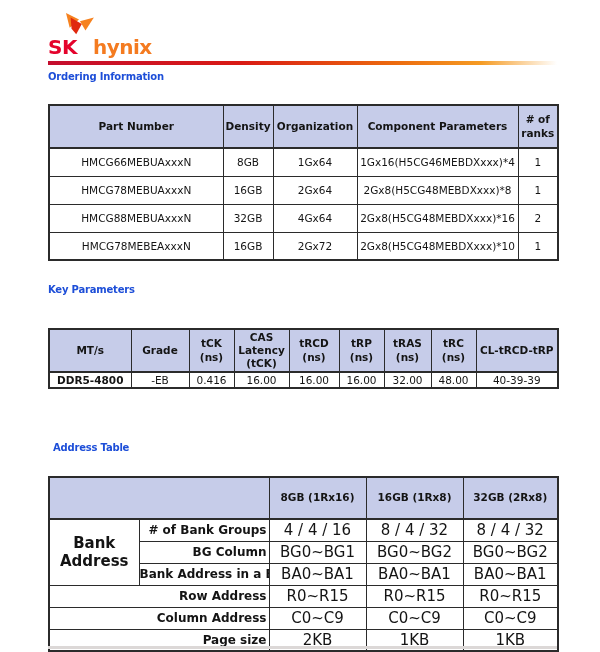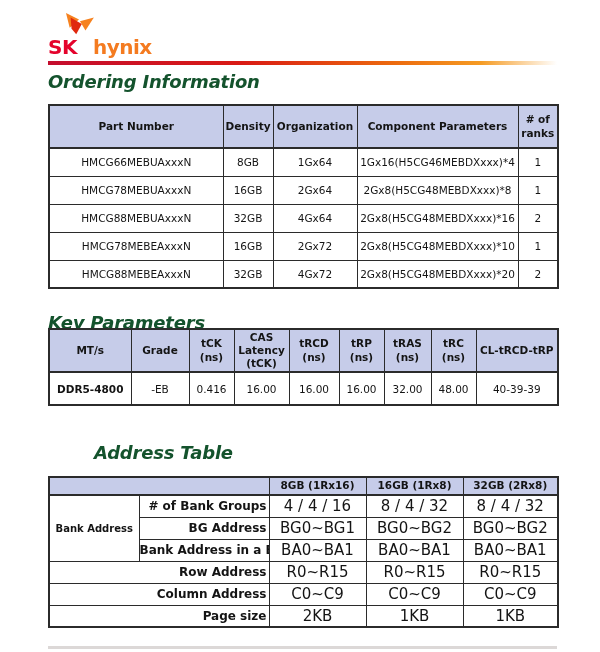--- a/index.html
+++ b/index.html
@@ -16,24 +16,24 @@
   .logo-sk { color:#E4032C; font-weight:bold;text-align:right; }
   .logo-hynix { color:#F47B20; font-weight:600; margin-left:16px; }
 
   
   .brand-line {
     position:absolute; left:48px; top:61px; width:509px; height:4px;
     background:linear-gradient(90deg,#C40D2E 0%,#D91A14 38%,#EC6A0E 68%,#F59B23 85%,rgba(255,255,255,0) 100%);
   }
 
   
-  .section-title { position:absolute; left:48px; font-size:18px; font-weight:bold; color:#14532d; letter-spacing:-0.2px;font-style:italic; }
+  .section-title { position:absolute; left:48px; font-size:10px; font-weight:bold; color:#1d4ed8; letter-spacing:-0.2px; }
   #title-ordering { top:71px; }
-  #title-key      { top:312px; }
-  #title-address  { top:442px; left:53px;margin-left:41px; }
+  #title-key      { top:284px; }
+  #title-address  { top:442px; left:53px; }
 
   
   table.doc-table {
     position:absolute; border-collapse:collapse; table-layout:fixed;
     width:509px; font-size:10.5px; color:#141414;
     border:2px solid #2b2b2b;
   }
   table.doc-table th, table.doc-table td {
     border:1px solid #2b2b2b; padding:0 2px; text-align:center; vertical-align:middle; overflow:hidden;
   }
@@ -45,28 +45,28 @@
   td.cell-bold  { font-weight:bold; }
 
   
   #ordering-table { left:48px; top:104px; }
   #ordering-table thead tr { height:43px; }
   #ordering-table tbody tr { height:28px; }
 
   
   #key-table { left:48px; top:328px; }
   #key-table thead tr { height:43px; }
-  #key-table tbody tr { height:33px;padding-left:15px; }
+  #key-table tbody tr { height:16px;padding-left:15px; }
 
   
   #address-table { left:48px; top:476px; }
-  #address-table thead tr { height:18px;border-radius:6px; }
+  #address-table thead tr { height:42px;border-radius:6px; }
   #address-table tbody tr { height:22px; }
   #address-table td.lbl   { text-align:right; padding-left:0; font-weight:bold; font-size:12px; white-space:nowrap; }
-  #address-table td.group { font-weight:bold; font-size:10px; }
+  #address-table td.group { font-weight:bold; font-size:15px; }
   #address-table td.val   { font-size:15px; }
   #address-table thead th.corner { background:#C6CCE9; }
 
   
   .footer-line { position:absolute; left:48px; top:646px; width:509px; height:3px; background:#dcd8d7; }
 </style>
 </head>
 <body>
 
 <div class="logo">
@@ -123,27 +123,20 @@
       <td>4Gx64</td>
       <td>2Gx8(H5CG48MEBDXxxx)*16</td>
       <td>2</td>
     </tr>
     <tr>
       <td class="cell-left">HMCG78MEBEAxxxN</td>
       <td>16GB</td>
       <td>2Gx72</td>
       <td>2Gx8(H5CG48MEBDXxxx)*10</td>
       <td>1</td>
-    </tr>
-    <tr>
-      <td class="cell-left">HMCG88MEBEAxxxN</td>
-      <td>32GB</td>
-      <td>4Gx72</td>
-      <td>2Gx8(H5CG48MEBDXxxx)*20</td>
-      <td>2</td>
     </tr>
   </tbody>
 </table>
 
 <div class="section-title" id="title-key">Key Parameters</div>
 
 <table class="doc-table" id="key-table">
   <colgroup>
     <col style="width:82px">
       <col style="width:58px">
@@ -210,21 +203,21 @@
   </thead>
   <tbody>
     <tr>
       <td class="group" rowspan="3">Bank Address</td>
       <td class="lbl"># of Bank Groups</td>
       <td class="val">4 / 4 / 16</td>
       <td class="val">8 / 4 / 32</td>
       <td class="val">8 / 4 / 32</td>
     </tr>
     <tr>
-      <td class="lbl">BG Address</td>
+      <td class="lbl">BG Column</td>
       <td class="val">BG0~BG1</td>
       <td class="val">BG0~BG2</td>
       <td class="val">BG0~BG2</td>
     </tr>
     <tr>
       <td class="lbl">Bank Address in a BG</td>
       <td class="val">BA0~BA1</td>
       <td class="val">BA0~BA1</td>
       <td class="val">BA0~BA1</td>
     </tr>

